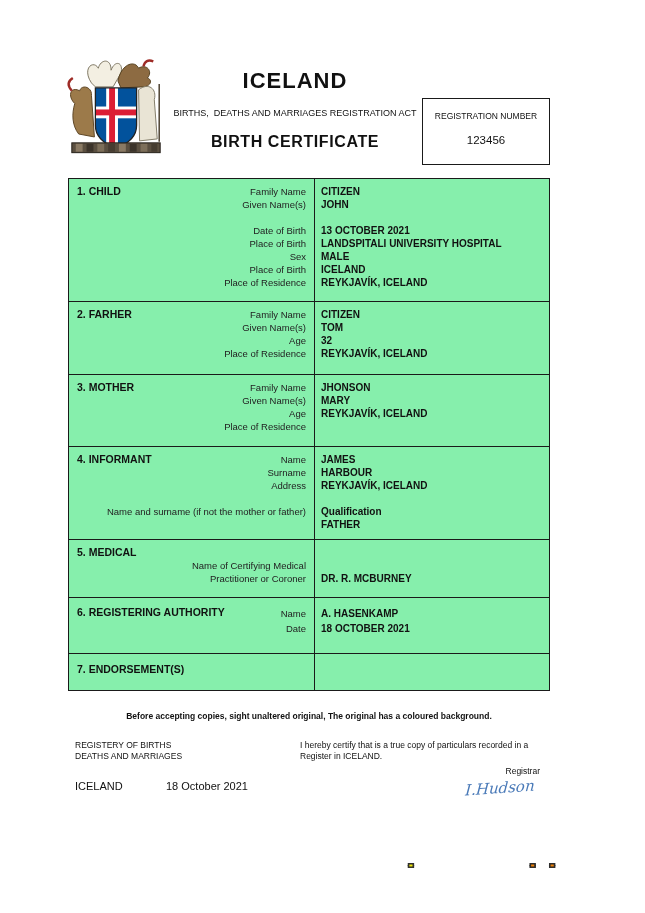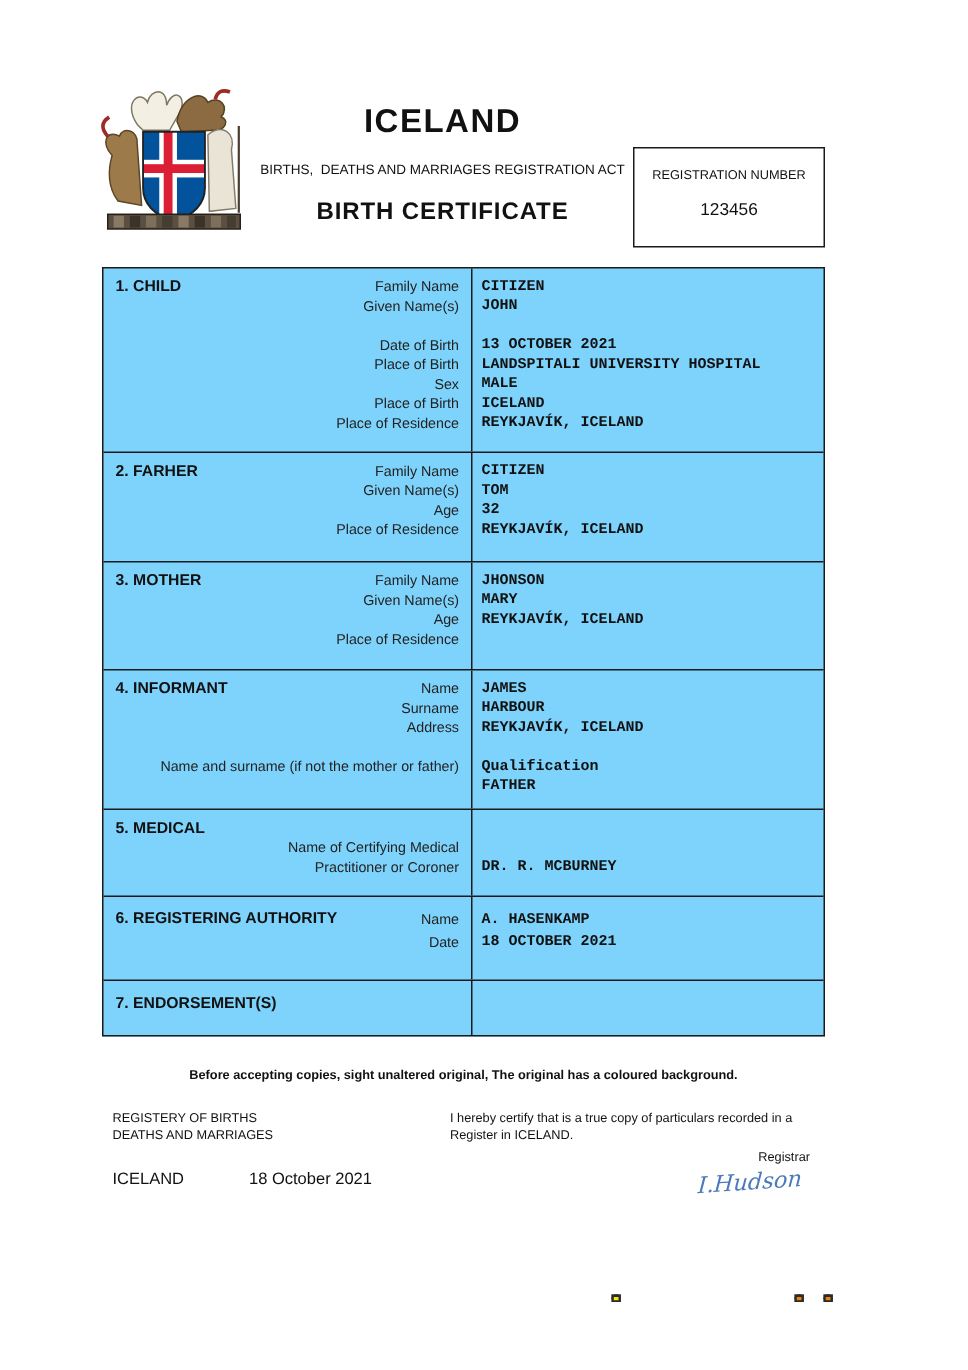--- a/index.html
+++ b/index.html
@@ -10,29 +10,29 @@
   .arms{position:absolute;left:62px;top:56px;width:108px;height:103px;}
   .head-center{position:absolute;left:140px;top:68px;width:310px;text-align:center;}
   .country-title{font-size:22px;font-weight:bold;letter-spacing:1px;color:#111;}
   .act-line{font-size:9px;margin-top:14px;color:#111;}
   .doc-title{font-size:16px;font-weight:bold;letter-spacing:.6px;margin-top:15px;color:#111;}
   .reg-box{position:absolute;left:422px;top:98px;width:128px;height:67px;border:1.5px solid #1a1a1a;box-sizing:border-box;text-align:center;}
   .reg-label{font-size:8.5px;margin-top:12px;color:#111;}
   .reg-value{font-size:11.5px;margin-top:13px;color:#111;}
 
   
-  .cert-table{position:absolute;left:68px;top:178px;width:482px;border:1.5px solid #1a1a1a;box-sizing:border-box;background:#7dd3fc;}
+  .cert-table{position:absolute;left:68px;top:178px;width:482px;border:1.5px solid #1a1a1a;box-sizing:border-box;background:#86efac;}
   .t-row{display:flex;box-sizing:border-box;}
   .t-row + .t-row{border-top:1px solid #1a1a1a;}
   .t-left{position:relative;width:245px;box-sizing:border-box;padding:6px 8px 4px 8px;}
   .t-right{flex:1;border-left:1px solid #1a1a1a;box-sizing:border-box;padding:6px 6px 4px 6px;}
   .sec-title{position:absolute;left:8px;top:6px;font-size:10.5px;font-weight:bold;white-space:nowrap;color:#111;}
   .labels{text-align:right;}
   .lab{font-size:9.5px;line-height:13px;min-height:13px;color:#222;}
-  .val{font-family:Liberation Mono, monospace;font-weight:bold;font-size:10px;line-height:13px;min-height:13px;color:#111;white-space:pre;}
+  .val{font-family:Liberation Sans, sans-serif;font-weight:bold;font-size:10px;line-height:13px;min-height:13px;color:#111;white-space:pre;}
   .gap15 .lab,.gap15 .val{line-height:15px;min-height:15px;}
   .r1{min-height:122px;} .r2{min-height:73px;} .r3{min-height:72px;}
   .r4{min-height:93px;} .r5{min-height:58px;} .r6{min-height:56px;}
   .r7{min-height:37px;}
   .r6 .t-left,.r6 .t-right{padding-top:8px;}
 
   
   .notice{position:absolute;left:68px;top:711px;width:482px;text-align:center;font-size:8.5px;font-weight:bold;color:#111;}
   .registry{position:absolute;left:75px;top:740px;font-size:8.5px;line-height:11px;color:#111;}
   .certify{position:absolute;left:300px;top:740px;width:250px;font-size:8.5px;line-height:11px;color:#111;}

